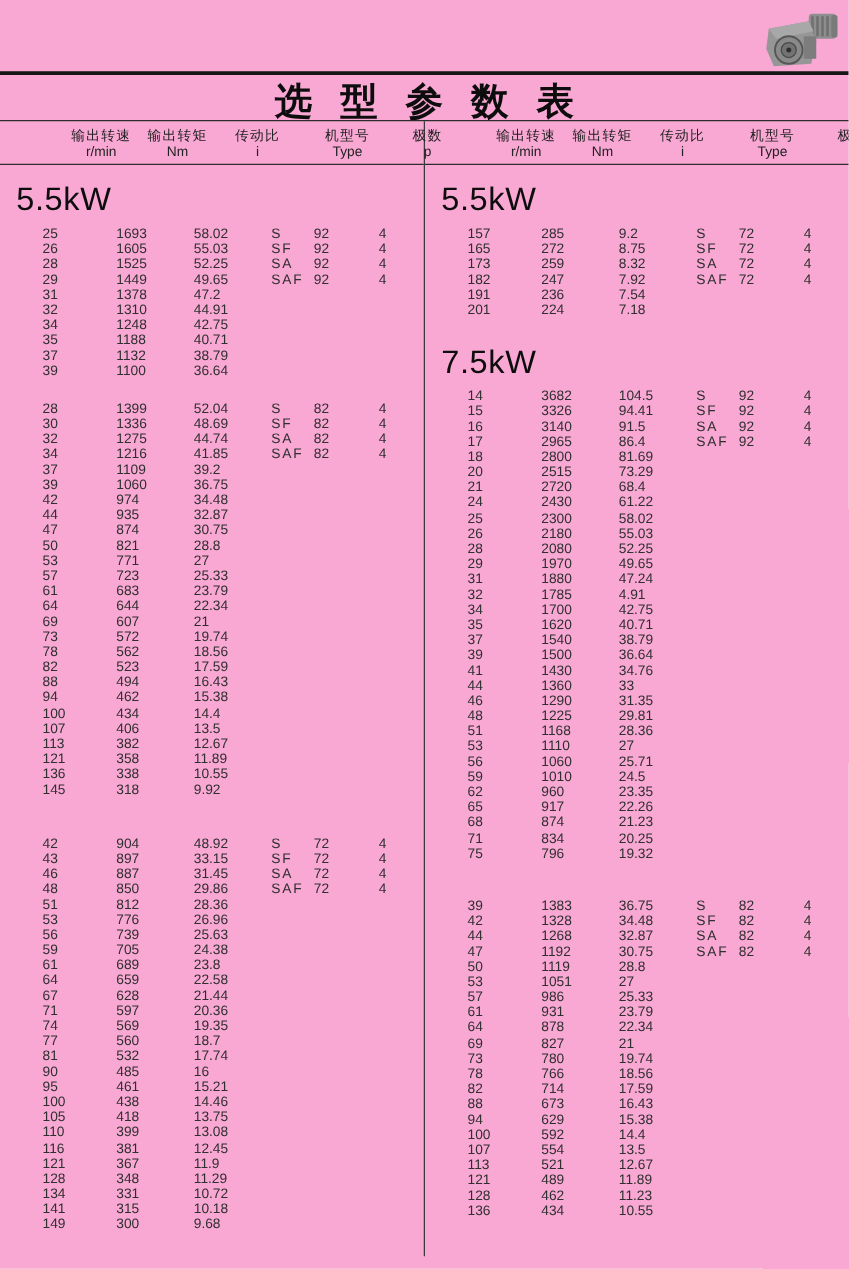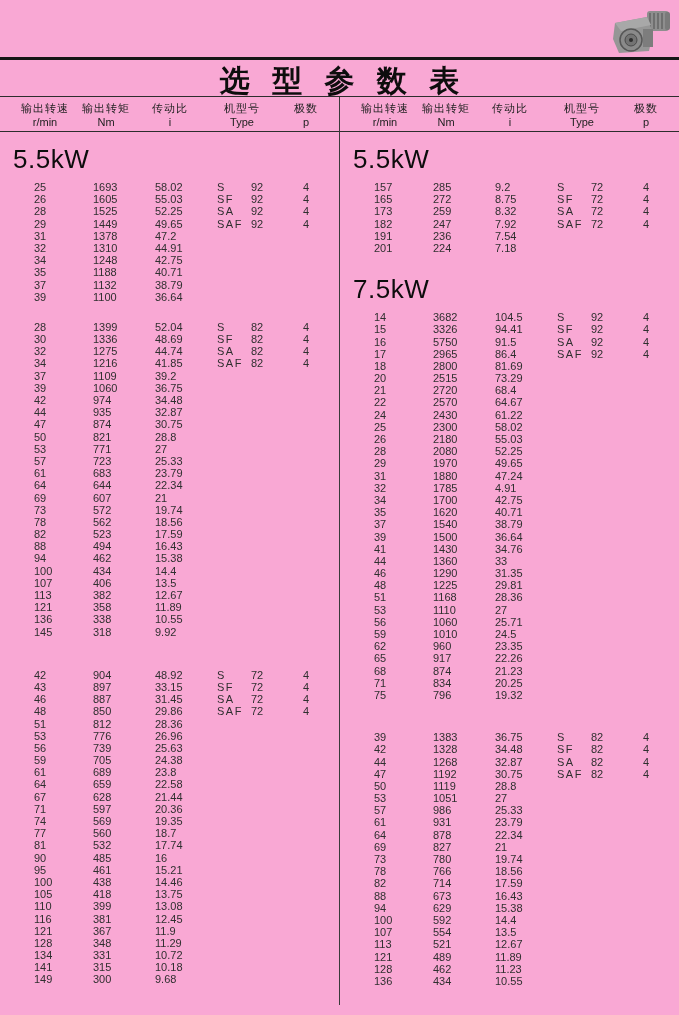--- a/index.html
+++ b/index.html
@@ -18,21 +18,21 @@
   }
   .columns {
     position:absolute; top:96px; left:0; width:679px; height:909px;
     border-top:1px solid #2d2d2d; display:flex;
   }
   .col { width:339px; }
   .col-right { width:340px; border-left:1px solid #3a3a3a; }
   .colhdr { position:relative; height:35px; border-bottom:1px solid #2d2d2d; }
   .colhdr .h {
     position:absolute; transform:translateX(-50%); font-size:11px; color:#222;
-    white-space:nowrap; letter-spacing:1px;
+    white-space:nowrap; letter-spacing:1px;margin-left:36px;
   }
   .colhdr .hname { top:4px; }
   .colhdr .hunit { top:19px; letter-spacing:0; }
   .hc1 { left:45px; } .hc2 { left:106px; } .hc3 { left:170px;text-align:center; }
   .hc4 { left:242px; } .hc5 { left:306px; }
   .kw-heading {
     margin:14px 0 0 13px; font-size:26px; font-weight:normal; color:#0d0d0d;
     line-height:27px; letter-spacing:0.5px;
   }
   .section + .section .kw-heading { margin-top:22px; }
@@ -680,21 +680,21 @@
               <div class="row">
                 <span class="c-speed">15</span>
                 <span class="c-torque">3326</span>
                 <span class="c-ratio">94.41</span>
                 <span class="c-type">SF</span>
                 <span class="c-size">92</span>
                 <span class="c-poles">4</span>
               </div>
               <div class="row">
                 <span class="c-speed">16</span>
-                <span class="c-torque">5750</span>
+                <span class="c-torque">3140</span>
                 <span class="c-ratio">91.5</span>
                 <span class="c-type">SA</span>
                 <span class="c-size">92</span>
                 <span class="c-poles">4</span>
               </div>
               <div class="row">
                 <span class="c-speed">17</span>
                 <span class="c-torque">2965</span>
                 <span class="c-ratio">86.4</span>
                 <span class="c-type">SAF</span>
@@ -714,28 +714,20 @@
                 <span class="c-torque">2515</span>
                 <span class="c-ratio">73.29</span>
                 <span class="c-type"></span>
                 <span class="c-size"></span>
                 <span class="c-poles"></span>
               </div>
               <div class="row">
                 <span class="c-speed">21</span>
                 <span class="c-torque">2720</span>
                 <span class="c-ratio">68.4</span>
-                <span class="c-type"></span>
-                <span class="c-size"></span>
-                <span class="c-poles"></span>
-              </div>
-              <div class="row">
-                <span class="c-speed">22</span>
-                <span class="c-torque">2570</span>
-                <span class="c-ratio">64.67</span>
                 <span class="c-type"></span>
                 <span class="c-size"></span>
                 <span class="c-poles"></span>
               </div>
               <div class="row">
                 <span class="c-speed">24</span>
                 <span class="c-torque">2430</span>
                 <span class="c-ratio">61.22</span>
                 <span class="c-type"></span>
                 <span class="c-size"></span>

